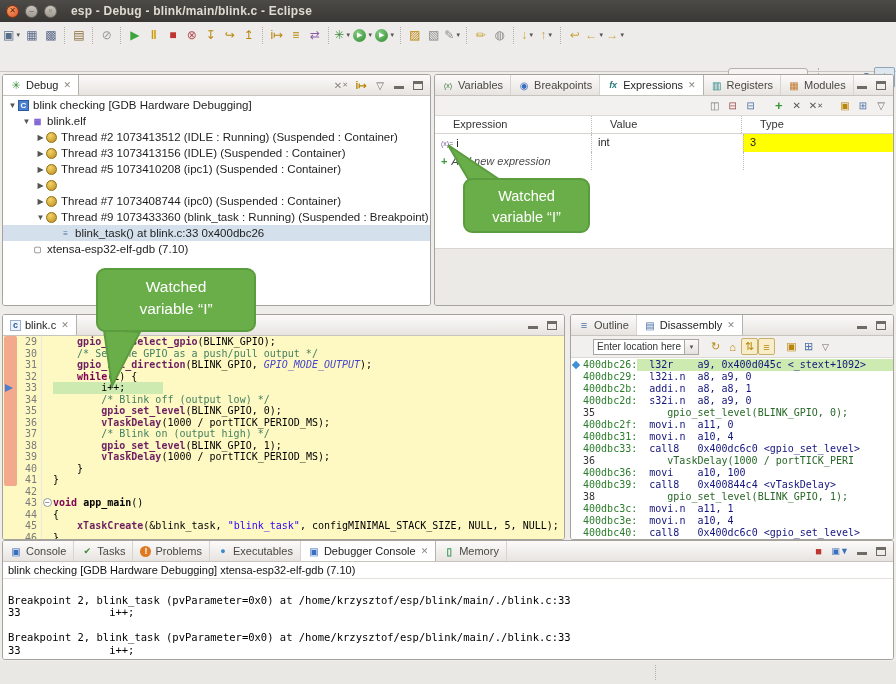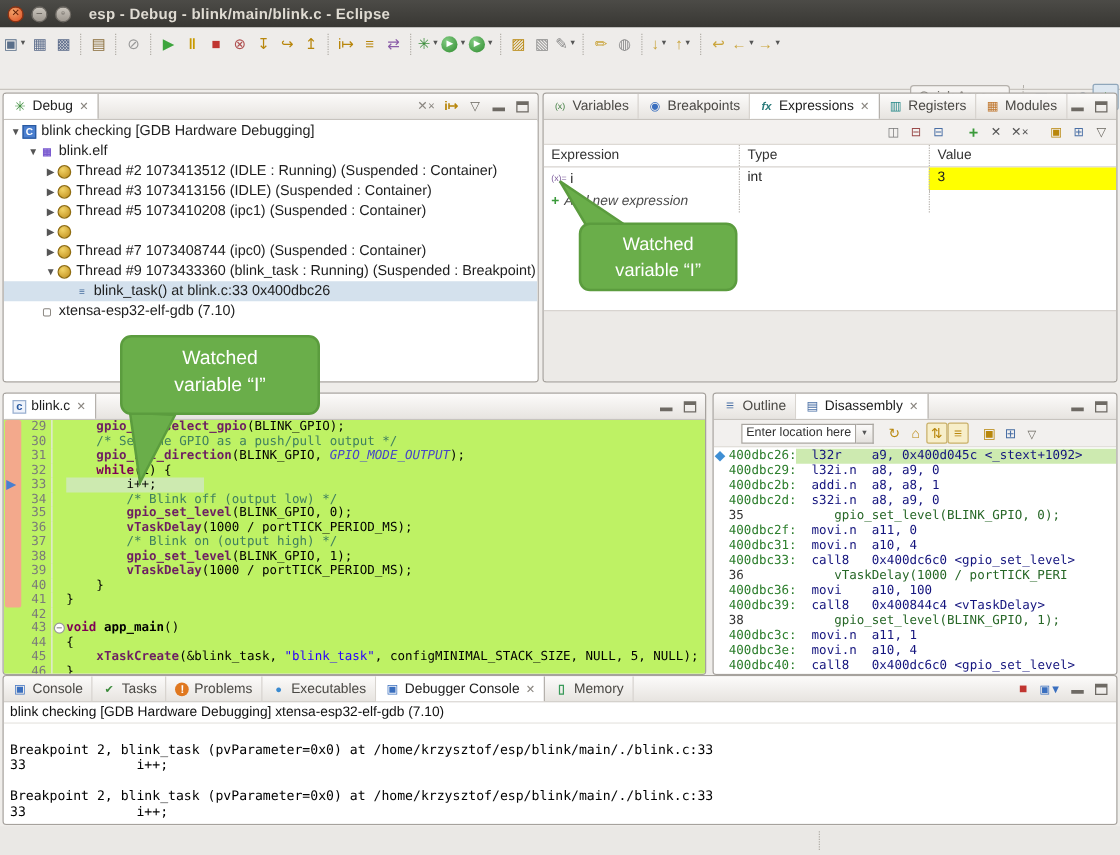--- a/index.html
+++ b/index.html
@@ -38,21 +38,21 @@
 
 #debug-tree{position:absolute;left:0;top:22px;right:0;bottom:0;background:#fff;overflow:hidden}
 .trow{height:16px;display:flex;align-items:center;white-space:nowrap;font-size:11.5px;color:#1e1e1e}
 .trow .arr{width:11px;text-align:center;color:#555;font-size:8px;flex:none}
 .trow.sel{background:#d4e1ed}
 .tico{width:11px;height:11px;border-radius:50%;background:radial-gradient(circle at 35% 30%,#f2d468,#bf8d1d);border:1px solid #8f6c10;flex:none;margin-right:4px}
 .bico{width:11px;height:11px;flex:none;margin-right:4px;display:flex;align-items:center;justify-content:center;font-size:8px;font-weight:bold}
 
 .extoolbar{position:absolute;left:0;right:0;top:21px;height:20px;background:#f3f1ef;border-bottom:1px solid #ddd9d4;display:flex;align-items:center;justify-content:flex-end;padding-right:6px;gap:6px}
 .exh{position:absolute;left:0;right:0;top:41px;height:18px;background:#fff;border-bottom:1px solid #d8d4d0;display:flex;font-size:11px;color:#333}
-.exc{padding:2px 6px}
+.exc{padding:2px 18px}
 .exrow{display:flex;height:18px;align-items:center;font-size:11px}
 .col-sep{border-left:1px dotted #bcb8b3;height:100%}
 
 .ed-row{display:flex;height:11.5px;line-height:11.5px;font-family:"DejaVu Sans Mono",monospace;font-size:10px;white-space:pre}
 .ed-num{width:38px;padding-right:4px;text-align:right;color:#7a7a7a;flex:none}
 .ed-fold{width:12px;flex:none;border-left:1px solid #e8e8e8;position:relative}
 .ed-code{flex:1}
 .tk-p{color:#000}.tk-k{color:#7f0055;font-weight:bold}.tk-f{color:#6d1f62;font-weight:bold}
 .tk-c{color:#3f7f5f}.tk-m{color:#4646c8;font-style:italic}.tk-s{color:#2a00ff}.tk-d{color:#000;font-weight:bold}
 #salmon-strip{position:absolute;left:1px;top:0;width:13px;height:150px;background:#f3a98c;border-radius:2px}
@@ -315,22 +315,22 @@
     <span class="vb" style="color:#3a9a3a;font-weight:bold;font-size:13px">+</span>
     <span class="vb" style="color:#555">✕</span>
     <span class="vb" style="color:#555">✕<span style="font-size:7px">✕</span></span>
     <span style="width:4px"></span>
     <span class="vb" style="color:#b8860b">▣</span>
     <span class="vb" style="color:#4a6fa5">⊞</span>
     <span class="vb">▽</span>
   </div>
   <div class="exh">
     <div class="exc" style="width:156px">Expression</div>
+    <div class="exc col-sep" style="flex:1">Value</div>
     <div class="exc col-sep" style="width:152px">Type</div>
-    <div class="exc col-sep" style="flex:1">Value</div>
   </div>
   <div id="expr-rows" style="position:absolute;left:0;right:0;top:59px">
       <div class="exrow">
         <div style="width: 156px; padding: 0px 6px; display: flex; align-items: center;">
           <span style="font-size: 7px; color: rgb(122, 90, 154); margin-right: 3px;">(x)=</span>
           <span>i</span>
         </div>
         <div class="col-sep" style="width: 152px; padding: 2px 6px;">int</div>
         <div class="col-sep" style="flex: 1 1 0%; padding: 2px 6px; background: rgb(255, 255, 0);">3</div>
       </div>
@@ -355,21 +355,21 @@
     </div>
     <div class="viewbtns">
       <span class="vb">
           <span class="wbtn-min"></span>
         </span>
       <span class="vb">
           <span class="wbtn-max"></span>
         </span>
     </div>
   </div>
-  <div id="editor-body" style="position:absolute;left:0;right:0;top:21px;bottom:0;background:#bef264;overflow:hidden">
+  <div id="editor-body" style="position:absolute;left:0;right:0;top:21px;bottom:0;background:#fef9c3;overflow:hidden">
     <div id="salmon-strip"></div>
     <div id="ed-lines">
         <div class="ed-row"><span class="ed-num">29</span><span class="ed-fold"></span><span class="ed-code"><span class="tk-p">    </span><span class="tk-f">gpio_pad_select_gpio</span><span class="tk-p">(BLINK_GPIO);</span></span></div>
         <div class="ed-row"><span class="ed-num">30</span><span class="ed-fold"></span><span class="ed-code"><span class="tk-p">    </span><span class="tk-c">/* Set the GPIO as a push/pull output */</span></span></div>
         <div class="ed-row"><span class="ed-num">31</span><span class="ed-fold"></span><span class="ed-code"><span class="tk-p">    </span><span class="tk-f">gpio_set_direction</span><span class="tk-p">(BLINK_GPIO, </span><span class="tk-m">GPIO_MODE_OUTPUT</span><span class="tk-p">);</span></span></div>
         <div class="ed-row"><span class="ed-num">32</span><span class="ed-fold"></span><span class="ed-code"><span class="tk-p">    </span><span class="tk-k">while</span><span class="tk-p">(1) {</span></span></div>
         <div class="ed-row"><span class="ed-num">33</span><span class="ed-fold"></span><span class="ed-code" style="background: linear-gradient(to right, rgb(205, 234, 176) 0px, rgb(205, 234, 176) 110px, transparent 110px);"><span class="tk-p">        i++;</span></span></div>
         <div class="ed-row"><span class="ed-num">34</span><span class="ed-fold"></span><span class="ed-code"><span class="tk-p">        </span><span class="tk-c">/* Blink off (output low) */</span></span></div>
         <div class="ed-row"><span class="ed-num">35</span><span class="ed-fold"></span><span class="ed-code"><span class="tk-p">        </span><span class="tk-f">gpio_set_level</span><span class="tk-p">(BLINK_GPIO, 0);</span></span></div>
         <div class="ed-row"><span class="ed-num">36</span><span class="ed-fold"></span><span class="ed-code"><span class="tk-p">        </span><span class="tk-f">vTaskDelay</span><span class="tk-p">(1000 / portTICK_PERIOD_MS);</span></span></div>

